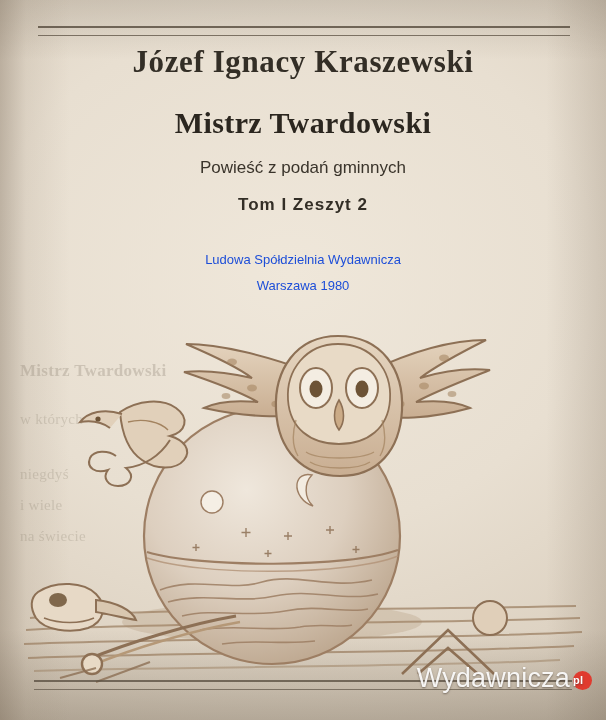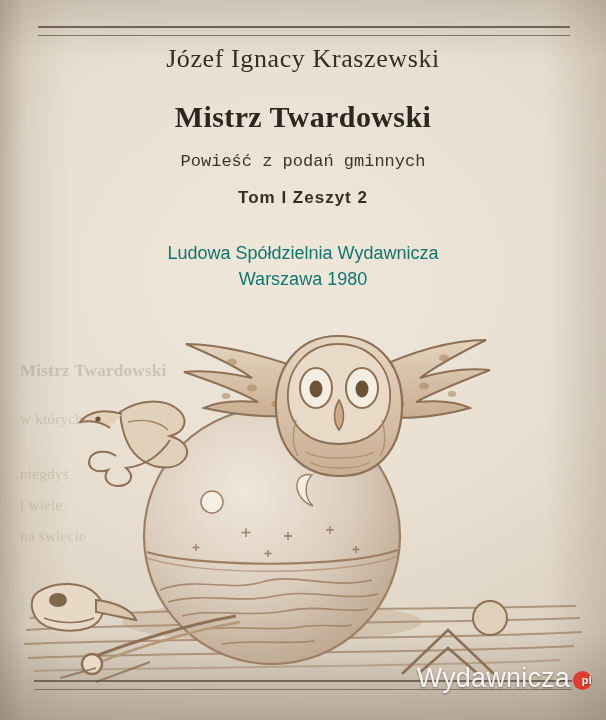--- a/index.html
+++ b/index.html
@@ -78,51 +78,52 @@
   }
 
   .titleblock {
     position: absolute;
     left: 0; right: 0;
     top: 44px;
     text-align: center;
     color: #2f2a23;
   }
   .author {
-    font-size: 26px;
+    font-size: 31px;
     letter-spacing: 0.6px;
     margin-bottom: 26px;
     color: #332e26;
+    font-weight: bold;
   }
   .booktitle {
     font-size: 30px;
     font-weight: bold;
     letter-spacing: 0.4px;
     margin-bottom: 18px;
     color: #2b261f;
   }
   .subtitle {
-    font-family: Liberation Mono, monospace;
+    font-family: Liberation Sans, sans-serif;
     font-size: 17px;
     margin-bottom: 17px;
     color: #3a342b;
   }
   .volume {
     font-family: "Liberation Sans", sans-serif;
     font-size: 17px;
     font-weight: bold;
     letter-spacing: 1px;
     margin-bottom: 32px;
     color: #332e26;
   }
   .publisher {
     font-family: "Liberation Sans", sans-serif;
-    font-size: 18px;
+    font-size: 13px;
     line-height: 26px;
-    color: #0f766e;
+    color: #1d4ed8;
   }
 
   .illustration {
     position: absolute;
     left: 0;
     top: 300px;
     width: 606px;
     height: 390px;
   }
 
@@ -138,21 +139,21 @@
     user-select: none;
   }
   .watermark .dot {
     display: inline-block;
     width: 19px; height: 19px;
     border-radius: 50%;
     background: #e03b2f;
     color: #fff;
     font-size: 11px;
     line-height: 19px;
-    text-align: right;
+    text-align: left;
     vertical-align: 3px;
     margin-left: 3px;
     font-weight: bold;
   }
 </style>
 </head>
 <body>
 
 <div class="photo">
 

